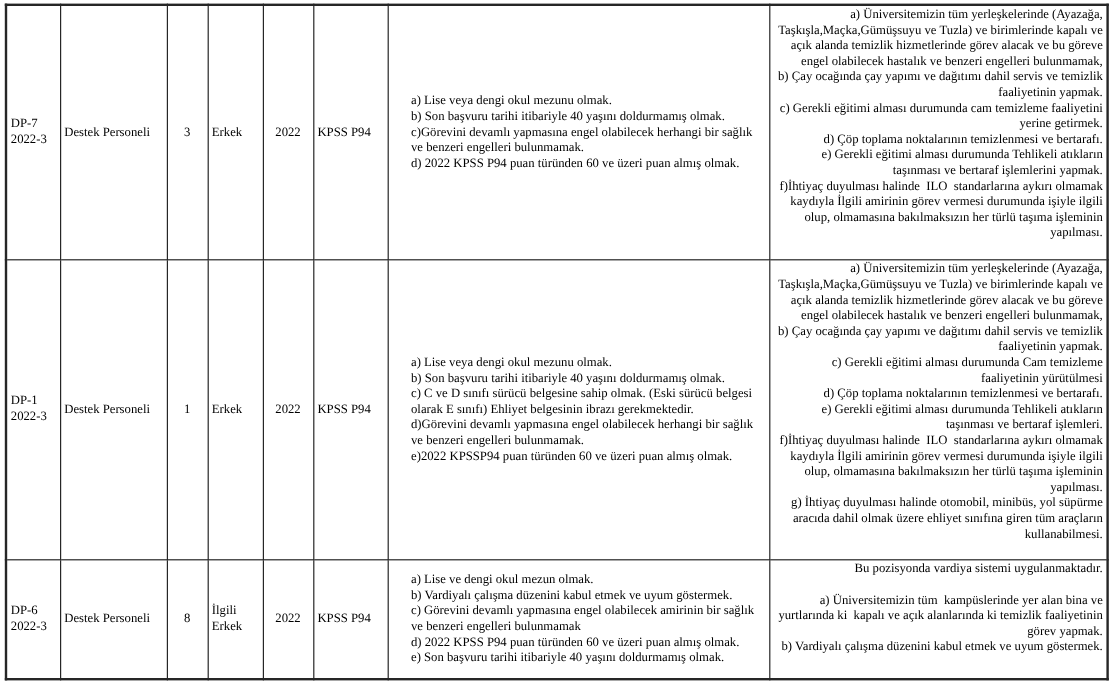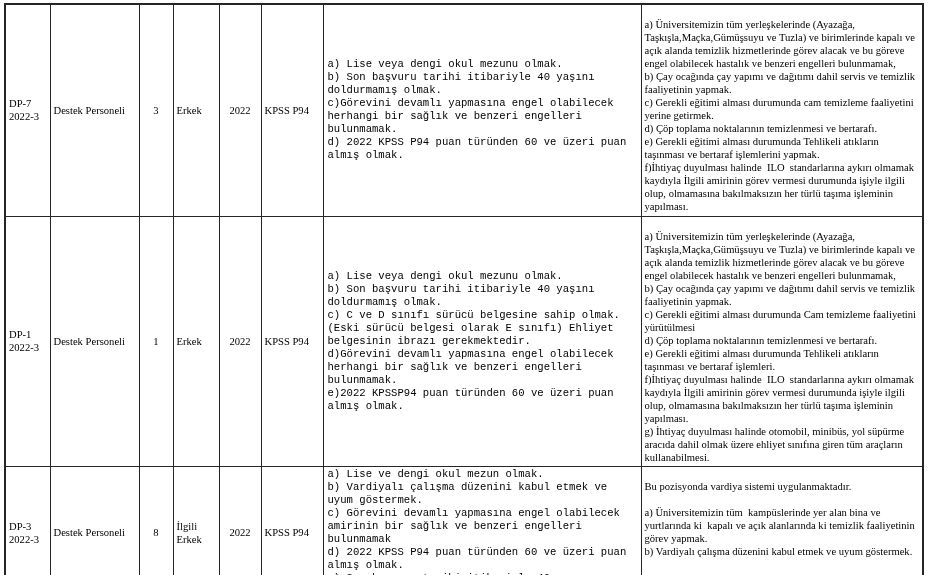--- a/index.html
+++ b/index.html
@@ -32,22 +32,22 @@
     border:1.5px solid var(--border);
     padding:1px 3px;
     vertical-align:middle;
     overflow:hidden;
     word-wrap:break-word;
   }
   tr.row-1{height:212px;}
   tr.row-2{height:250px;}
   tr.row-3{height:100px;}
   td.c-count,td.c-year{text-align:center;}
-  td.c-duties{vertical-align:top;padding-top:13px;}
-  td.c-req{padding-left:4px;font-family:Liberation Mono, monospace;}
+  td.c-duties{vertical-align:top;padding-top:1px;text-align:right;}
+  td.c-req{padding-left:19px;}
   .cell-line{white-space:pre-wrap;}
   .cell-line:empty::before{content:"\00a0";}
 </style>
 </head>
 <body>
 
 <table class="positions">
   <colgroup>
     <col style="width:45px">
     <col style="width:89px">
@@ -101,30 +101,30 @@
         <td class="c-req">
           <div class="cell-line">a) Lise veya dengi okul mezunu olmak.</div>
           <div class="cell-line">b) Son başvuru tarihi itibariyle 40 yaşını doldurmamış olmak.</div>
           <div class="cell-line">c) C ve D sınıfı sürücü belgesine sahip olmak. (Eski sürücü belgesi olarak E sınıfı) Ehliyet belgesinin ibrazı gerekmektedir.</div>
           <div class="cell-line">d)Görevini devamlı yapmasına engel olabilecek herhangi bir sağlık ve benzeri engelleri bulunmamak.</div>
           <div class="cell-line">e)2022 KPSSP94 puan türünden 60 ve üzeri puan almış olmak.</div>
         </td>
         <td class="c-duties">
           <div class="cell-line">a) Üniversitemizin tüm yerleşkelerinde (Ayazağa, Taşkışla,Maçka,Gümüşsuyu ve Tuzla) ve birimlerinde kapalı ve açık alanda temizlik hizmetlerinde görev alacak ve bu göreve engel olabilecek hastalık ve benzeri engelleri bulunmamak,</div>
           <div class="cell-line">b) Çay ocağında çay yapımı ve dağıtımı dahil servis ve temizlik faaliyetinin yapmak.</div>
-          <div class="cell-line">c) Gerekli eğitimi alması durumunda Cam temizleme faaliyetini yürütülmesi</div>
+          <div class="cell-line">c) Gerekli eğitimi alması durumunda Cam temizleme faaliyetinin yürütülmesi</div>
           <div class="cell-line">d) Çöp toplama noktalarının temizlenmesi ve bertarafı.</div>
           <div class="cell-line">e) Gerekli eğitimi alması durumunda Tehlikeli atıkların taşınması ve bertaraf işlemleri.</div>
           <div class="cell-line">f)İhtiyaç duyulması halinde  ILO  standarlarına aykırı olmamak kaydıyla İlgili amirinin görev vermesi durumunda işiyle ilgili olup, olmamasına bakılmaksızın her türlü taşıma işleminin yapılması.</div>
           <div class="cell-line">g) İhtiyaç duyulması halinde otomobil, minibüs, yol süpürme aracıda dahil olmak üzere ehliyet sınıfına giren tüm araçların kullanabilmesi.</div>
         </td>
       </tr>
       <tr class="row-3">
         <td class="c-code">
-          <div class="cell-line">DP-3</div>
+          <div class="cell-line">DP-6</div>
           <div class="cell-line">2022-3</div>
         </td>
         <td class="c-title">Destek Personeli</td>
         <td class="c-count">8</td>
         <td class="c-gender">
           <div class="cell-line">İlgili</div>
           <div class="cell-line">Erkek</div>
         </td>
         <td class="c-year">2022</td>
         <td class="c-exam">KPSS P94</td>

